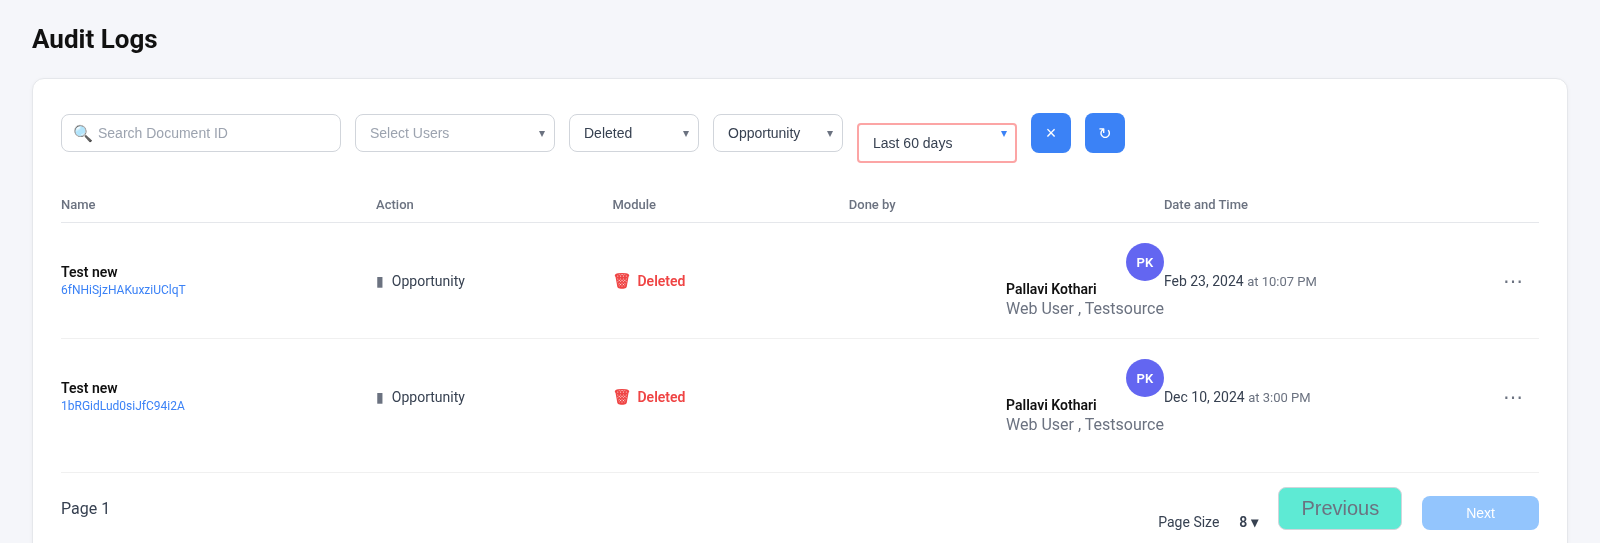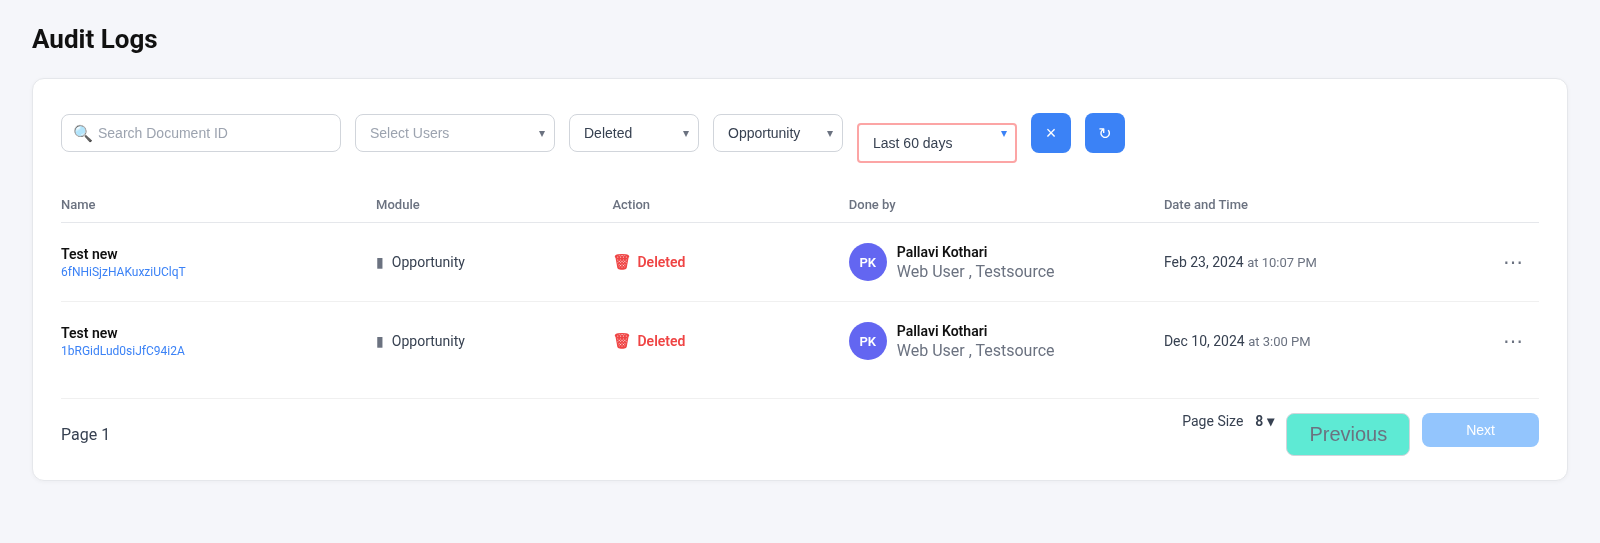--- a/index.html
+++ b/index.html
@@ -165,21 +165,21 @@
       font-size: 14px;
       font-weight: 600;
       color: #ef4444;
     }
     .delete-icon {
       font-size: 15px;
     }
     .cell-doneby {
       display: flex;
       align-items: flex-end;
-      gap: 10px;
+      flex-direction: column;
     }
     .avatar {
       width: 38px;
       height: 38px;
       border-radius: 50%;
       background: #6366f1;
       color: #fff;
       display: flex;
       align-items: center;
       justify-content: center;
@@ -226,22 +226,22 @@
       margin-top: 18px;
       padding-top: 14px;
       border-top: 1px solid #f0f0f0;
     }
     .page-label {
       font-size: 16px;
       color: #374151;
     }
     .pagination-right {
       display: flex;
-      align-items: flex-start;
-      gap: 12px;
+      align-items: flex-end;
+      gap: 20px;
     }
     .page-size-label {
       font-size: 14px;
       color: #374151;
     }
     .page-size-wrapper {
       display: flex;
       align-items: center;
       gap: 4px;
       font-size: 14px;
@@ -318,22 +318,22 @@
       </select>
       <span class="chevron-icon" style="color:#3b82f6;">▾</span>
     </div>
 
     <button class="btn-clear">×</button>
     <button class="btn-refresh">↻</button>
   </div>
 
   <div class="table-header">
     <div>Name</div>
+    <div>Action</div>
     <div>Module</div>
-    <div>Action</div>
     <div>Done by</div>
     <div>Date and Time</div>
     <div></div>
   </div>
 
   <div id="table-body">
       <div class="table-row">
       <div class="cell-name">
         <div class="main-name">Test new</div>
         <div class="doc-id">6fNHiSjzHAKuxziUClqT</div>

